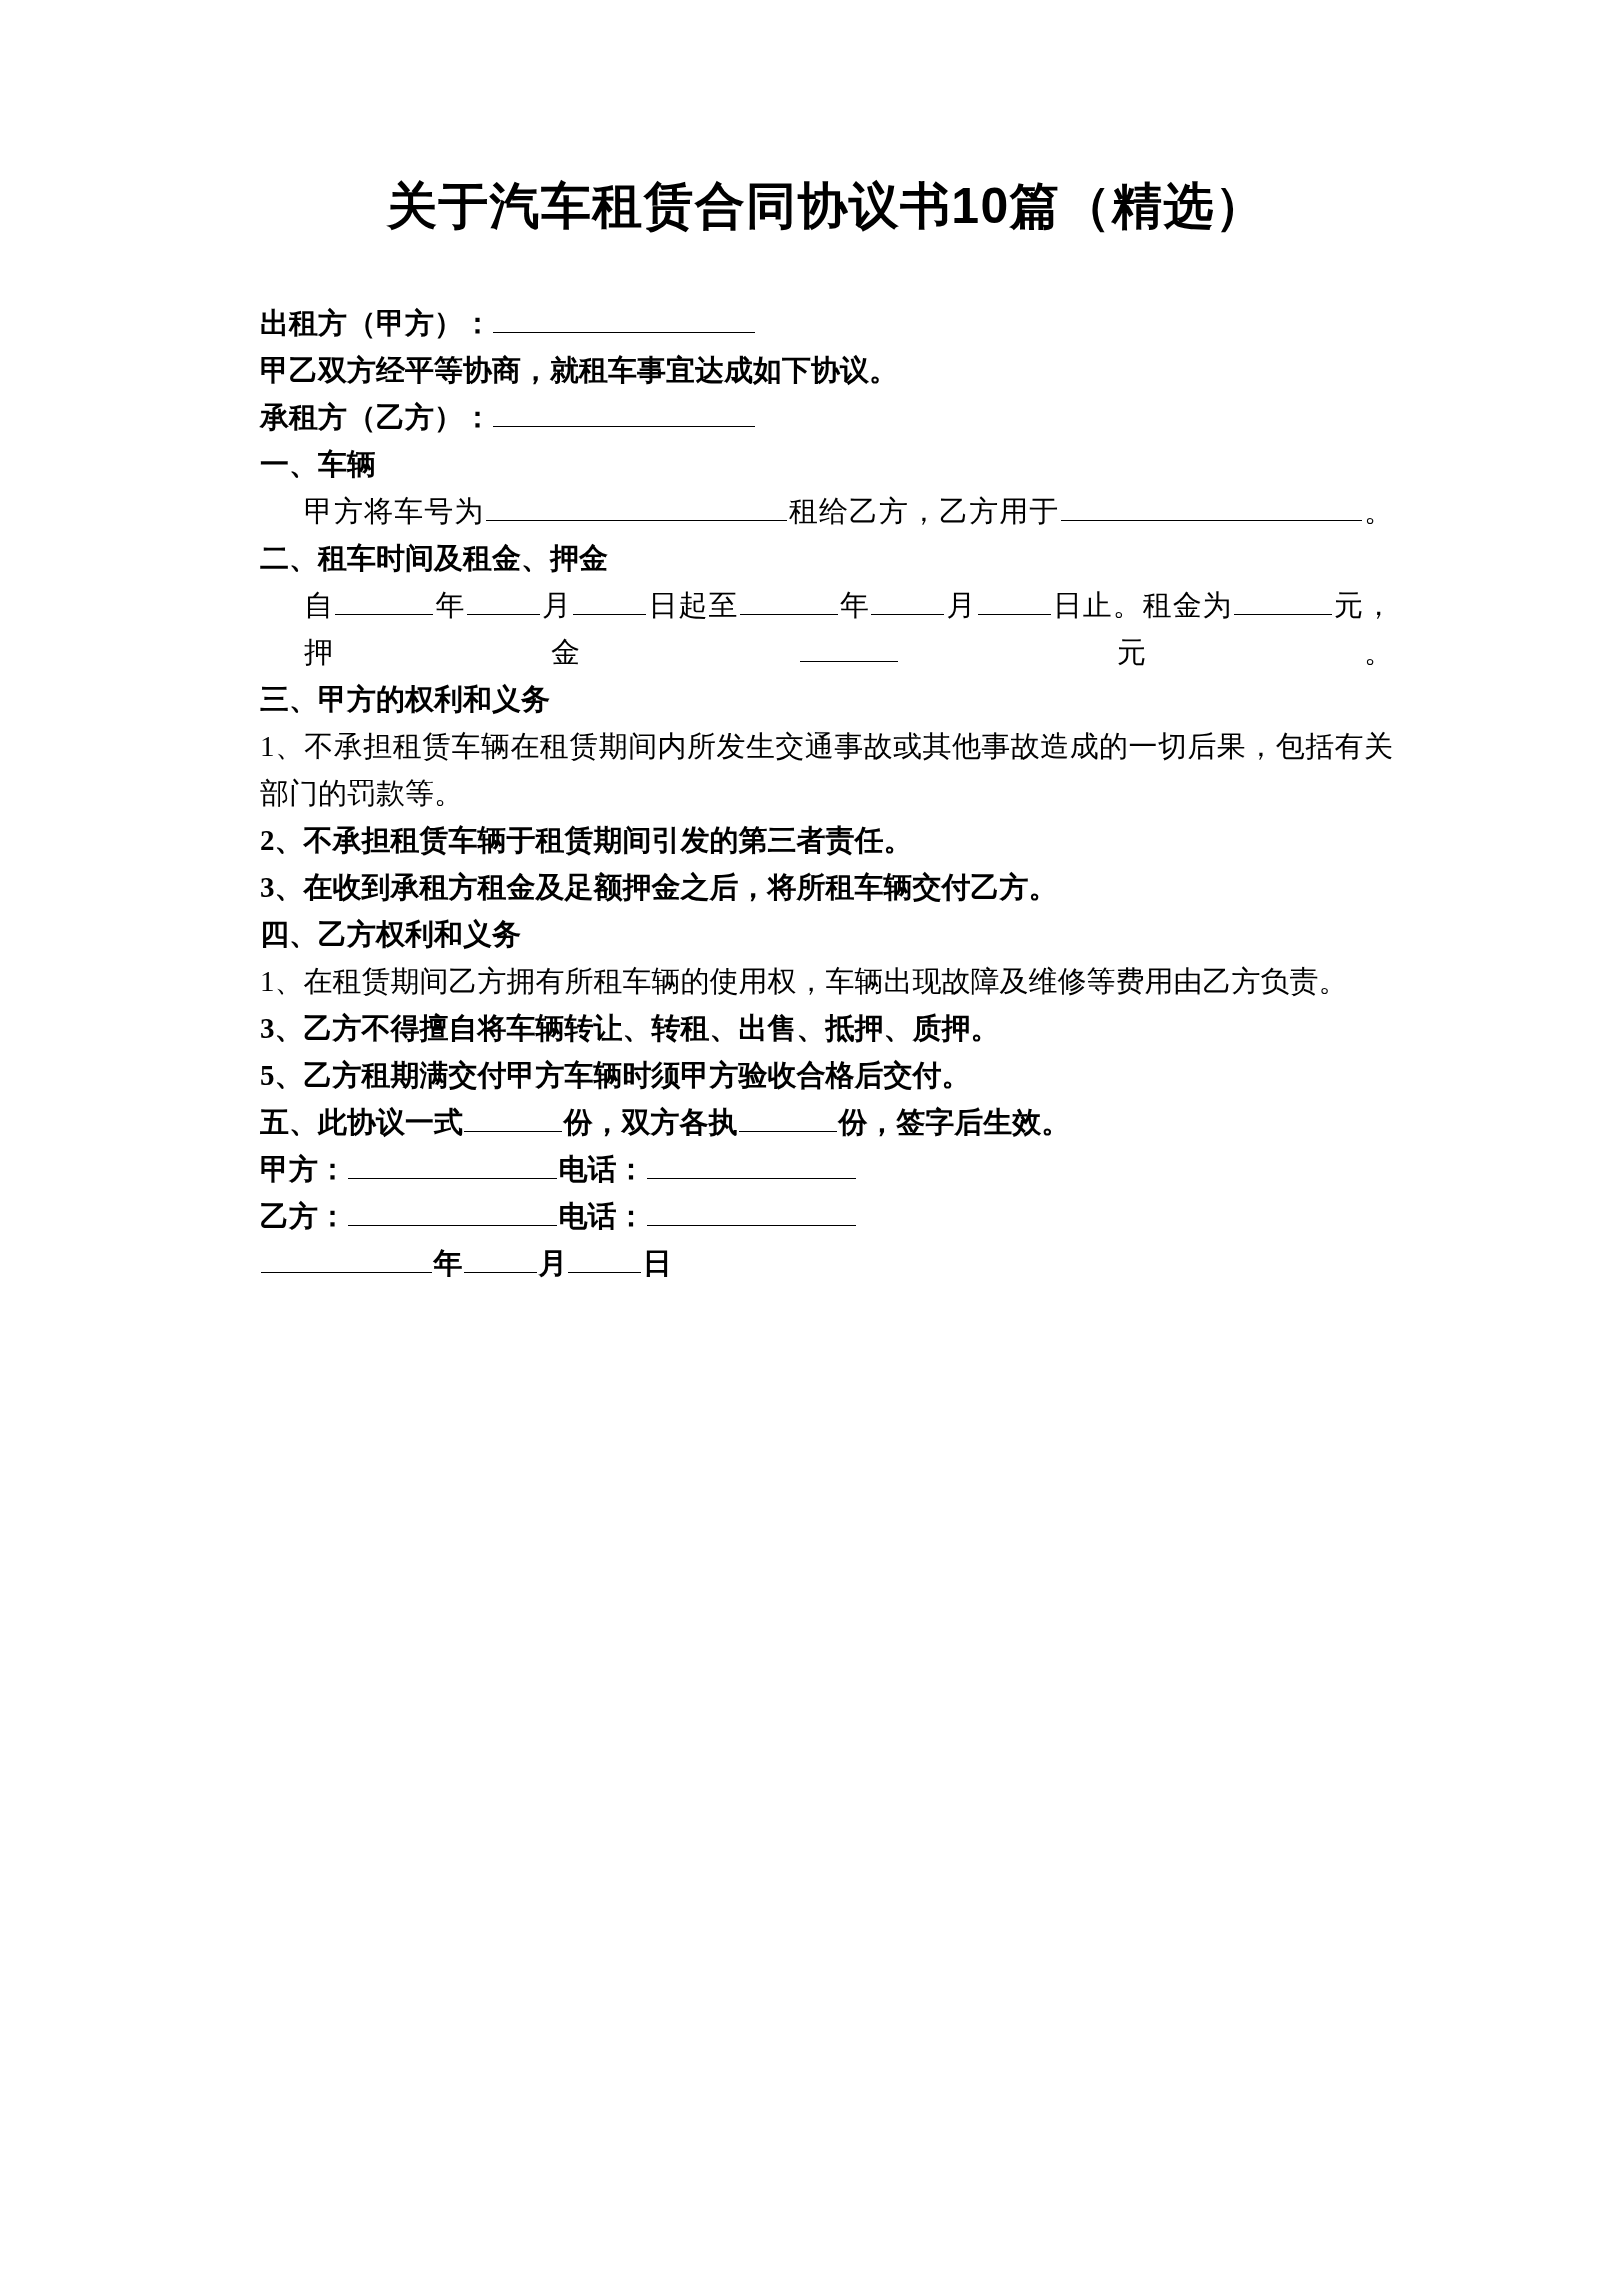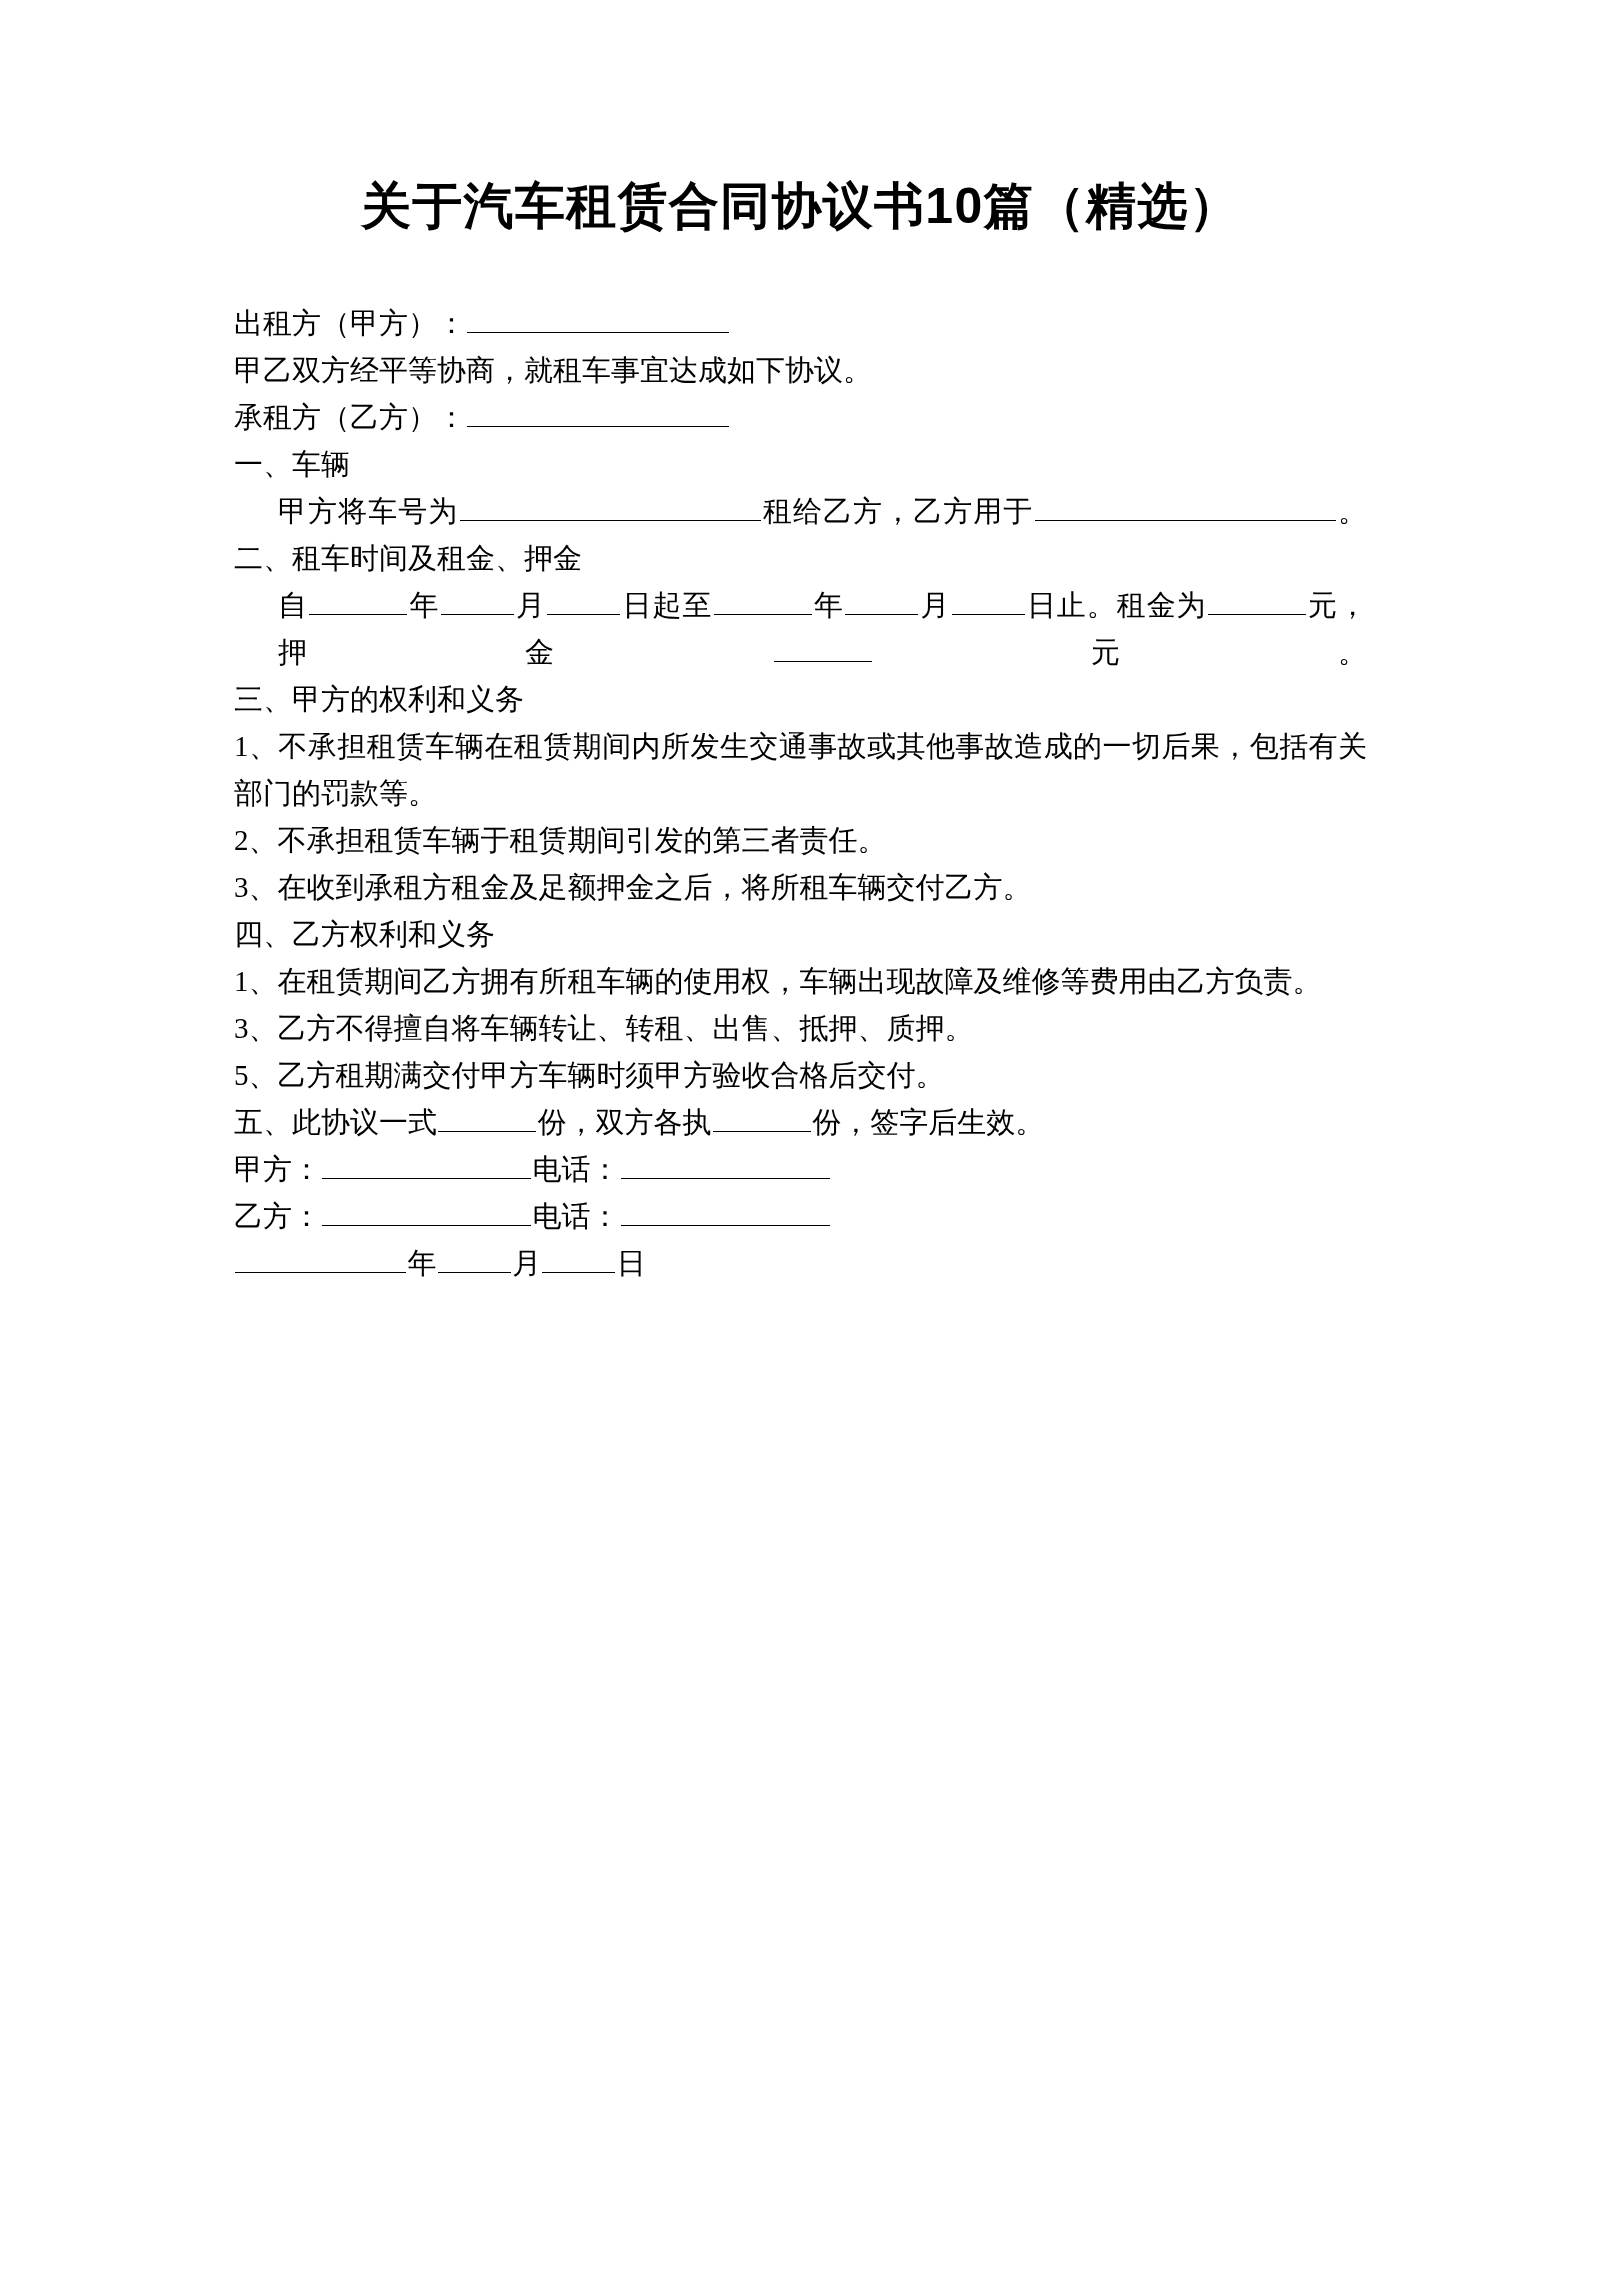--- a/index.html
+++ b/index.html
@@ -13,21 +13,21 @@
     width: 1623px;
     height: 2295px;
     background: #ffffff;
     box-sizing: border-box;
     overflow: hidden;
     font-family: "Liberation Serif", "DejaVu Serif", serif;
     color: #000000;
   }
   .content {
     position: absolute;
-    left: 234px;
+    left: 260px;
     top: 0;
     width: 1133px;
   }
   .doc-title {
     font-family: "Liberation Sans", "DejaVu Sans", sans-serif;
     font-weight: bold;
     font-size: 50px;
     line-height: 63px;
     text-align: center;
     letter-spacing: 1.3px;
@@ -48,20 +48,21 @@
     white-space: normal;
   }
   
   .p.stretch {
     text-align: justify;
     text-align-last: justify;
     margin-left: 44px;
   }
   .p.plain {
     text-align-last: left;
+    font-weight: bold;
   }
   .blank {
     display: inline-block;
     border-bottom: 1.3px solid #000000;
     vertical-align: baseline;
     height: 26px;
     margin: 0 1.3px;
   }
   .b-sm  { width: 73px; }
   .b-md  { width: 98px; }

